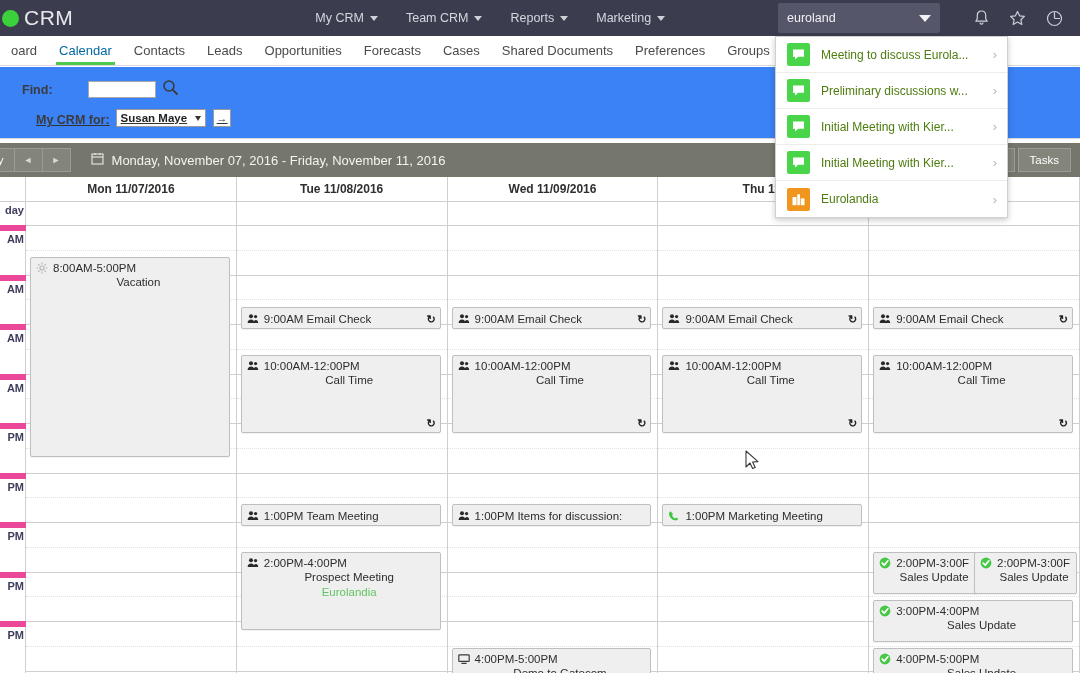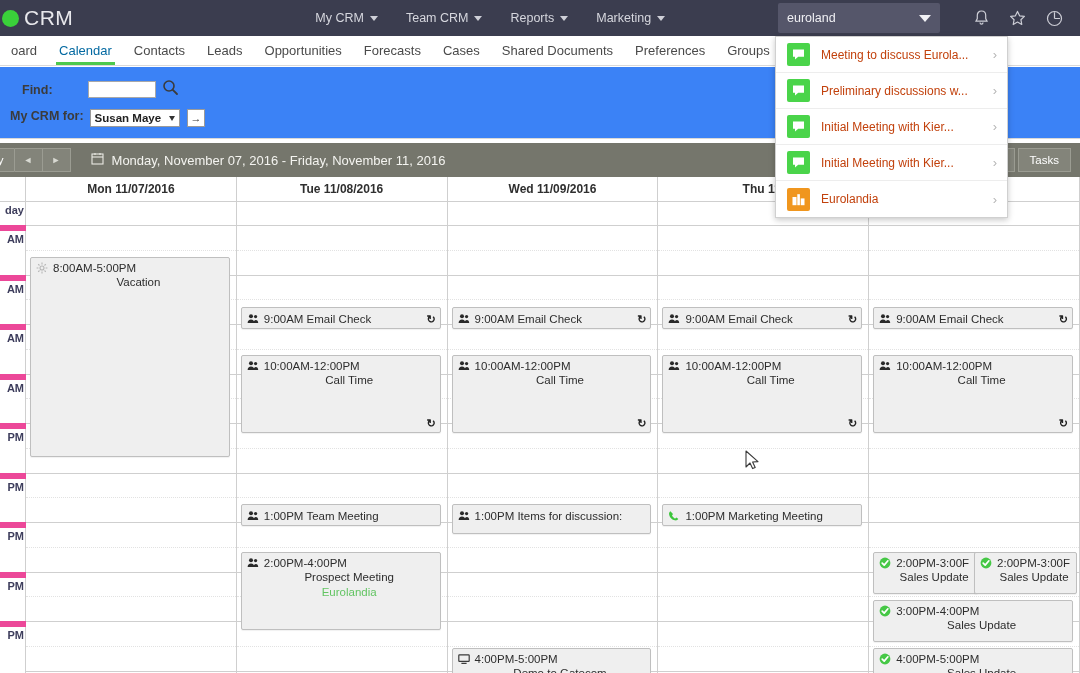--- a/index.html
+++ b/index.html
@@ -78,21 +78,21 @@
     position: absolute; top: 67px; left: 0; width: 1080px; height: 72px;
     background: #3b82f6; border-bottom: 1px solid #d8d8d8;
   }
   .find-row { position: absolute; left: 22px; top: 12px; display: flex; align-items: center; }
   .find-label { font-size: 12.5px; font-weight: bold; color: #3b3b3b; width: 66px; }
   .find-input {
     width: 68px; height: 17px; border: 1px solid #a8a8a8; background: #fff;
     font-family: "Liberation Sans", sans-serif; font-size: 11px; padding: 0 3px;
   }
   .find-mag { margin-left: 6px; cursor: pointer; }
-  .crmfor-row { position: absolute; left: 10px; top: 42px; display: flex; align-items: flex-start; }
+  .crmfor-row { position: absolute; left: 36px; top: 42px; display: flex; align-items: flex-end; text-decoration: underline; }
   .crmfor-label { font-size: 12.5px; font-weight: bold; color: #3b3b3b; margin-right: 6px; }
   .crmfor-select {
     height: 18px; min-width: 86px; border: 1px solid #9a9a9a; background: #fff;
     font-size: 11.5px; font-weight: bold; color: #222;
     display: flex; align-items: center; justify-content: space-between;
     padding: 0 4px; cursor: pointer;
   }
   .crmfor-select .caret2 {
     width: 0; height: 0; border-left: 3.5px solid transparent;
     border-right: 3.5px solid transparent; border-top: 5px solid #333; margin-left: 8px;
@@ -185,21 +185,21 @@
     display: flex; align-items: center; height: 36px; padding: 0 10px 0 11px;
     border-bottom: 1px solid #ededed; cursor: pointer;
   }
   .sitem:last-child { border-bottom: none; }
   .sicon {
     width: 23px; height: 23px; border-radius: 2px; flex: 0 0 23px;
     display: flex; align-items: center; justify-content: center; margin-right: 11px;
   }
   .sicon.chat { background: #4ad44a; }
   .sicon.org { background: #f0961e; }
-  .slabel { flex: 1; font-size: 12px; color: #c2410c; white-space: nowrap; overflow: hidden; }
+  .slabel { flex: 1; font-size: 12px; color: #4d7c0f; white-space: nowrap; overflow: hidden; }
   .schev { color: #b6b6b6; font-size: 13px; }
 
   
   .cursor { position: absolute; left: 745px; top: 450px; z-index: 60; pointer-events: none; }
 </style>
 </head>
 <body>
 
 <div id="app">
 
@@ -483,21 +483,21 @@
                     <circle cx="4" cy="3.2" r="2" fill="#2a2a2a"></circle>
                     <circle cx="8.6" cy="3.6" r="1.6" fill="#2a2a2a"></circle>
                     <path d="M0.6 10c0-2.2 1.5-3.4 3.4-3.4S7.4 7.8 7.4 10z" fill="#2a2a2a"></path>
                     <path d="M6.6 10c0-1.9 1-2.9 2.3-2.9S11.2 8.1 11.2 10z" fill="#2a2a2a"></path>
                   </svg></span>
                 <span>10:00AM-12:00PM</span>
               </div>
               <div class="ttl">Call Time</div>
               <span class="recur">↻</span>
             </div>
-            <div class="ev short" style="top: 302px; height: 30px; left: 4px; right: 6px;">
+            <div class="ev short" style="top: 302px; height: 22px; left: 4px; right: 6px;">
               <div class="row1">
                 <span class="ico"><svg width="12" height="12" viewBox="0 0 12 12">
                     <circle cx="4" cy="3.2" r="2" fill="#2a2a2a"></circle>
                     <circle cx="8.6" cy="3.6" r="1.6" fill="#2a2a2a"></circle>
                     <path d="M0.6 10c0-2.2 1.5-3.4 3.4-3.4S7.4 7.8 7.4 10z" fill="#2a2a2a"></path>
                     <path d="M6.6 10c0-1.9 1-2.9 2.3-2.9S11.2 8.1 11.2 10z" fill="#2a2a2a"></path>
                   </svg></span>
                 <span>1:00PM Items for discussion:</span>
               </div>
             </div>

